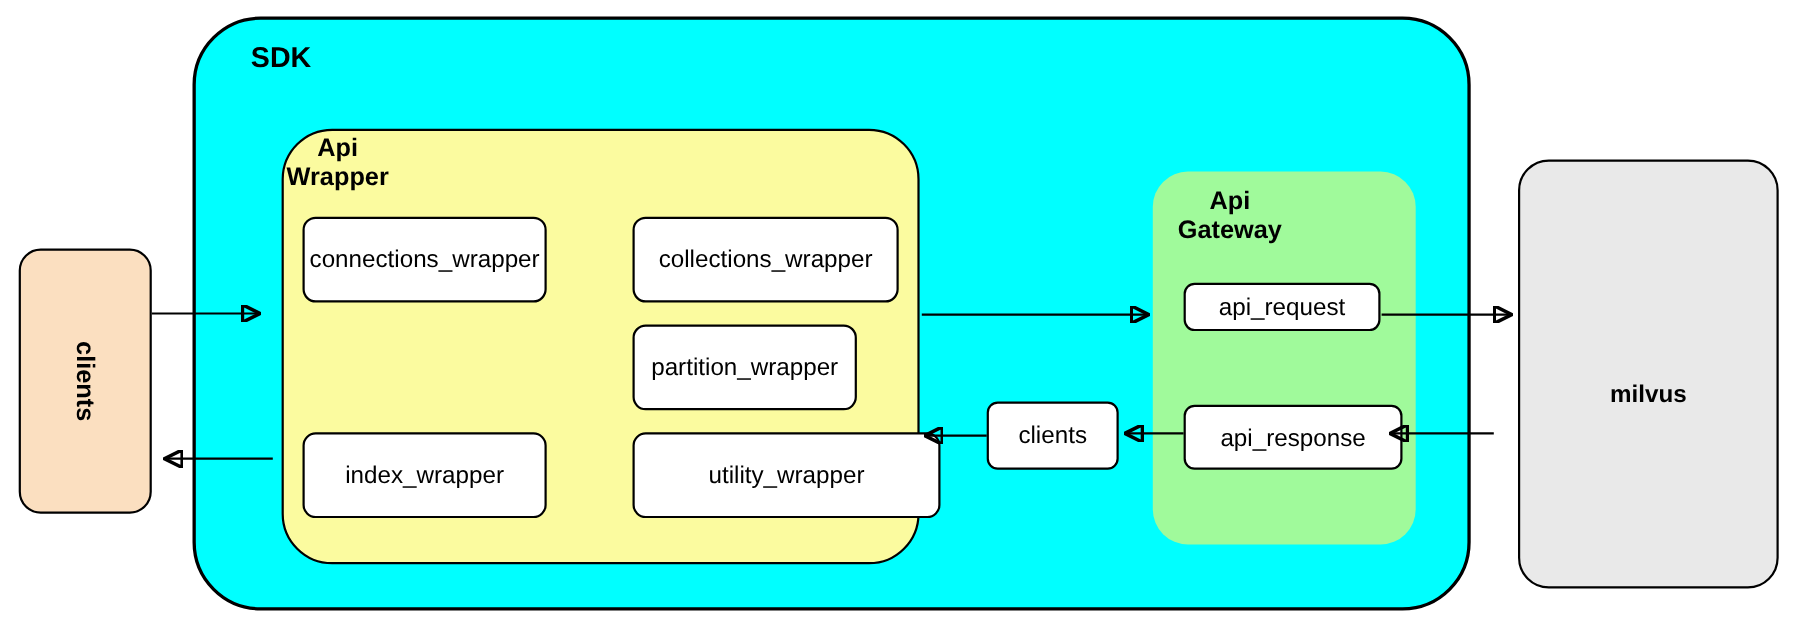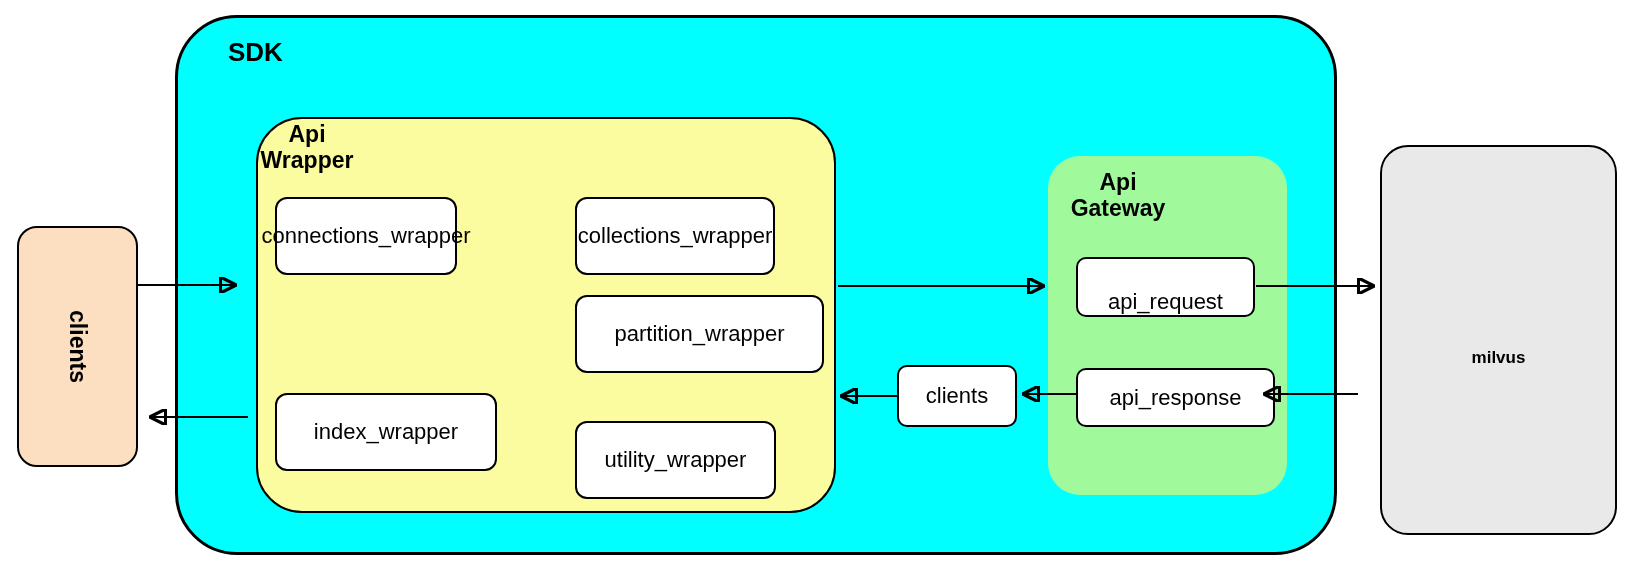--- a/index.html
+++ b/index.html
@@ -52,42 +52,42 @@
     background: #E9E9E9;
     border-radius: 28px;
   }
   
   .leaf {
     background: #ffffff;
     border-radius: 12px;
     font-size: 22px;
     white-space: nowrap;
   }
-  .w-connections { left: 275px; top: 197px; width: 182px; height: 78px; }
-  .w-collections { left: 575px; top: 197px; width: 200px; height: 78px; }
+  .w-connections { left: 275px; top: 197px; width: 222px; height: 78px; }
+  .w-collections { left: 575px; top: 197px; width: 242px; height: 78px; }
   .w-schema      { left: 275px; top: 295px; width: 222px; height: 78px; }
-  .w-partition   { left: 575px; top: 295px; width: 249px; height: 78px; }
+  .w-partition   { left: 575px; top: 295px; width: 204px; height: 78px; }
   .w-index       { left: 275px; top: 393px; width: 222px; height: 78px; }
-  .w-utility     { left: 575px; top: 393px; width: 201px; height: 78px; margin-top: 28px; }
-  .g-request  { left: 1076px; top: 257px; width: 179px; height: 60px; border-radius: 10px; align-items: flex-end; }
+  .w-utility     { left: 575px; top: 393px; width: 280px; height: 78px; }
+  .g-request  { left: 1076px; top: 257px; width: 179px; height: 44px; border-radius: 10px; }
   .g-response { left: 1076px; top: 368px; width: 199px; height: 59px; border-radius: 10px; }
   .checker    { left: 897px;  top: 365px; width: 120px; height: 62px; border-radius: 10px; }
   
   .big-label {
     position: absolute;
     font-weight: bold;
     font-size: 23px;
     line-height: 26px;
     white-space: pre-line;
     text-align: center;
   }
   .sdk-label { left: 228px; top: 39px; font-size: 26px; text-align: right; }
   .wrapper-label { left: 257px; top: 121px; width: 100px; }
   .gateway-label { left: 1063px; top: 169px; width: 110px; }
-  .milvus-label { font-weight: bold; font-size: 17px; margin-top: 36px; }
+  .milvus-label { font-weight: bold; font-size: 22px; margin-top: 36px; }
   .clients-label {
     font-weight: bold;
     font-size: 23px;
     transform: rotate(90deg);
     white-space: nowrap;
   }
   
   #edges {
     position: absolute;
     left: 0; top: 0;

